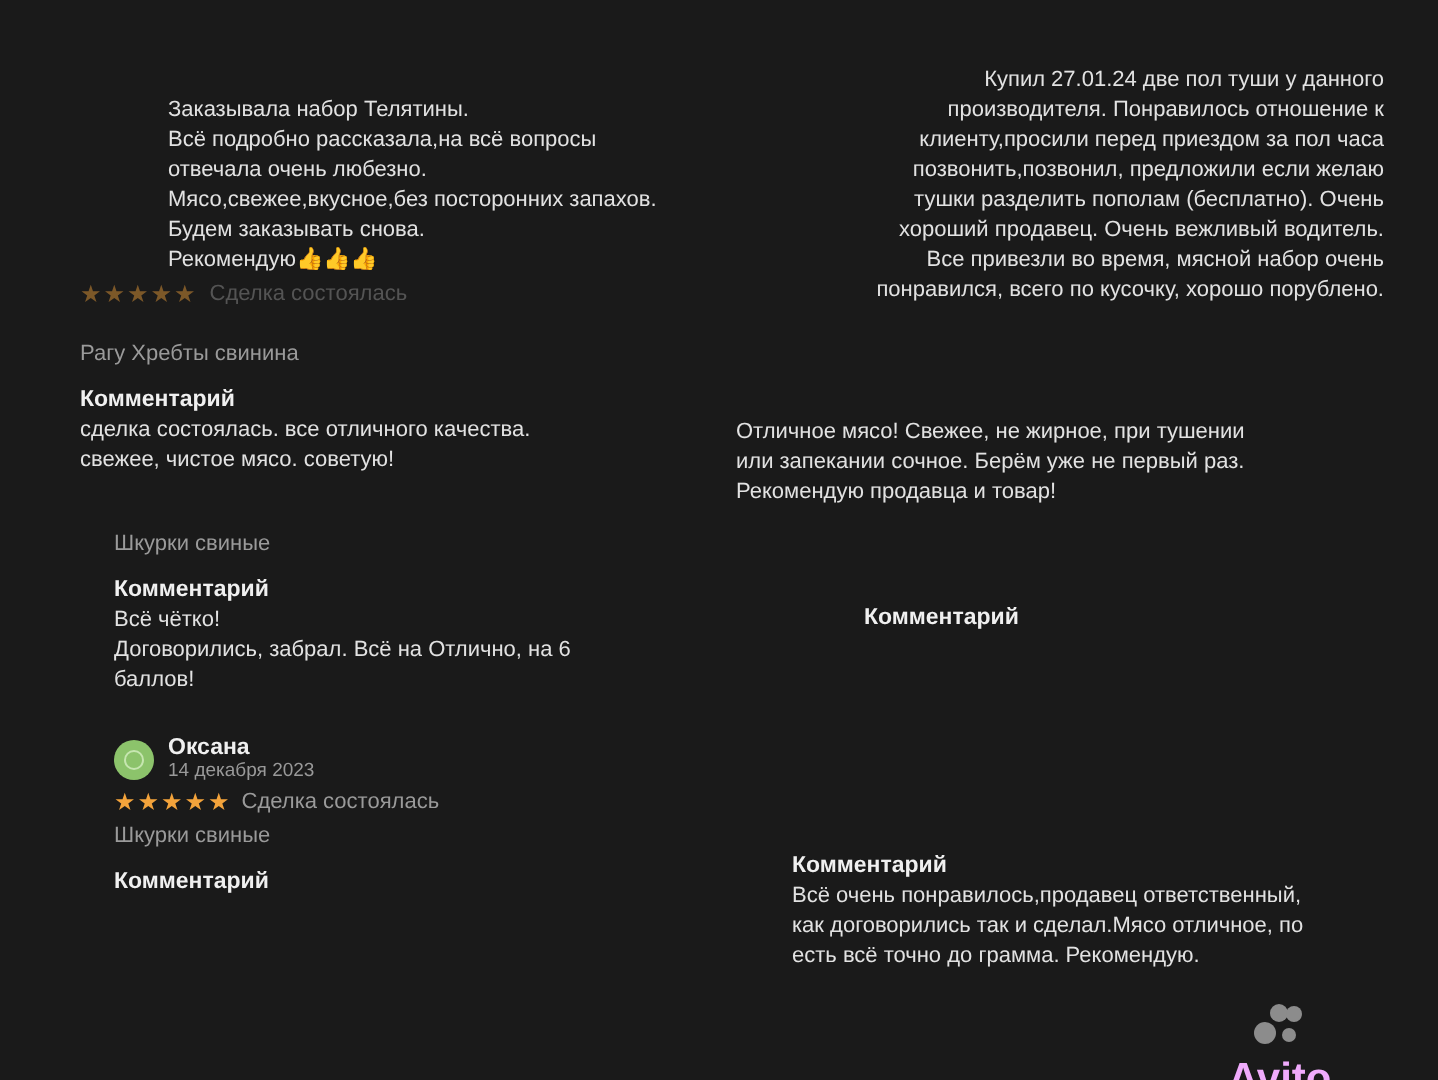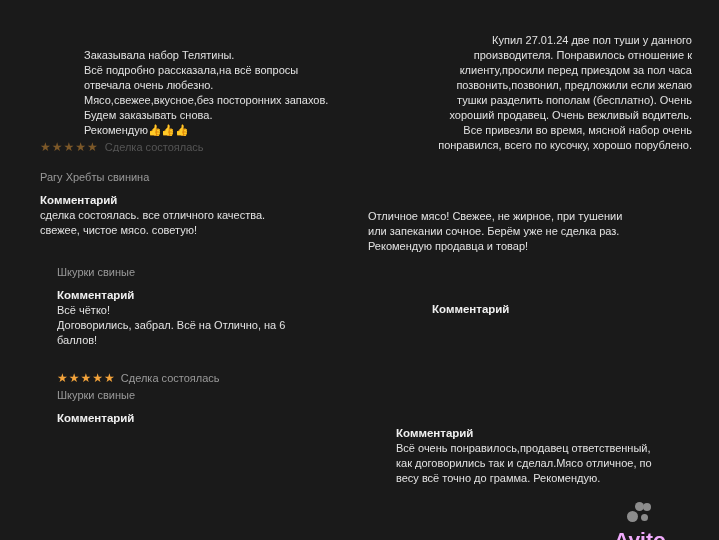--- a/index.html
+++ b/index.html
@@ -55,50 +55,59 @@
     <span class="muted">Сделка состоялась</span>
   </div>
   <div class="muted" style="margin-top:18px;">Рагу Хребты свинина</div>
   <div class="head" style="margin-top:9px;">Комментарий</div>
   <div class="text">сделка состоялась. все отличного качества.
 свежее, чистое мясо. советую!</div>
 </div>
 
 <div class="block" style="left:368px; top:209px; width:280px;">
   <div class="text">Отличное мясо! Свежее, не жирное, при тушении
-или запекании сочное. Берём уже не сделка раз.
+или запекании сочное. Берём уже не первый раз.
 Рекомендую продавца и товар!</div>
 </div>
 
 <div class="block" style="left:57px; top:265px; width:250px;">
   <div class="muted">Шкурки свиные</div>
   <div class="head" style="margin-top:9px;">Комментарий</div>
   <div class="text">Всё чётко!
 Договорились, забрал. Всё на Отлично, на 6
 баллов!</div>
 </div>
 
 <div class="block" style="left:432px; top:302px; width:285px;">
   <div class="head">Комментарий</div>
 </div>
 
 <div class="block" style="left:57px; top:368px; width:250px;">
+  <div style="display:flex; align-items:center; gap:7px;">
+    <div class="avatar">
+        <div class="avatar-ring"></div>
+      </div>
+    <div>
+      <div class="name">Оксана</div>
+      <div class="date">14 декабря 2023</div>
+    </div>
+  </div>
   <div style="display:flex; gap:5px; align-items:center; margin-top:3px;">
     <span class="stars">★★★★★</span>
     <span class="muted">Сделка состоялась</span>
   </div>
   <div class="muted" style="margin-top:3px;">Шкурки свиные</div>
   <div class="head" style="margin-top:9px;">Комментарий</div>
 </div>
 
 <div class="block" style="left:396px; top:426px; width:280px;">
   <div class="head">Комментарий</div>
   <div class="text">Всё очень понравилось,продавец ответственный,
 как договорились так и сделал.Мясо отличное, по
-весу всё точно до грамма. Рекомендую.</div>
+есть всё точно до грамма. Рекомендую.</div>
 </div>
 
 <div class="block logo" style="left:614px; top:502px;">
   <div class="dots">
     <div class="dot" style="left:0; top:9px; width:11px; height:11px;"></div>
     <div class="dot" style="left:8px; top:0; width:9px; height:9px;"></div>
     <div class="dot" style="left:16px; top:1px; width:8px; height:8px;"></div>
     <div class="dot" style="left:14px; top:12px; width:7px; height:7px;"></div>
   </div>
   <span>Avito</span>

